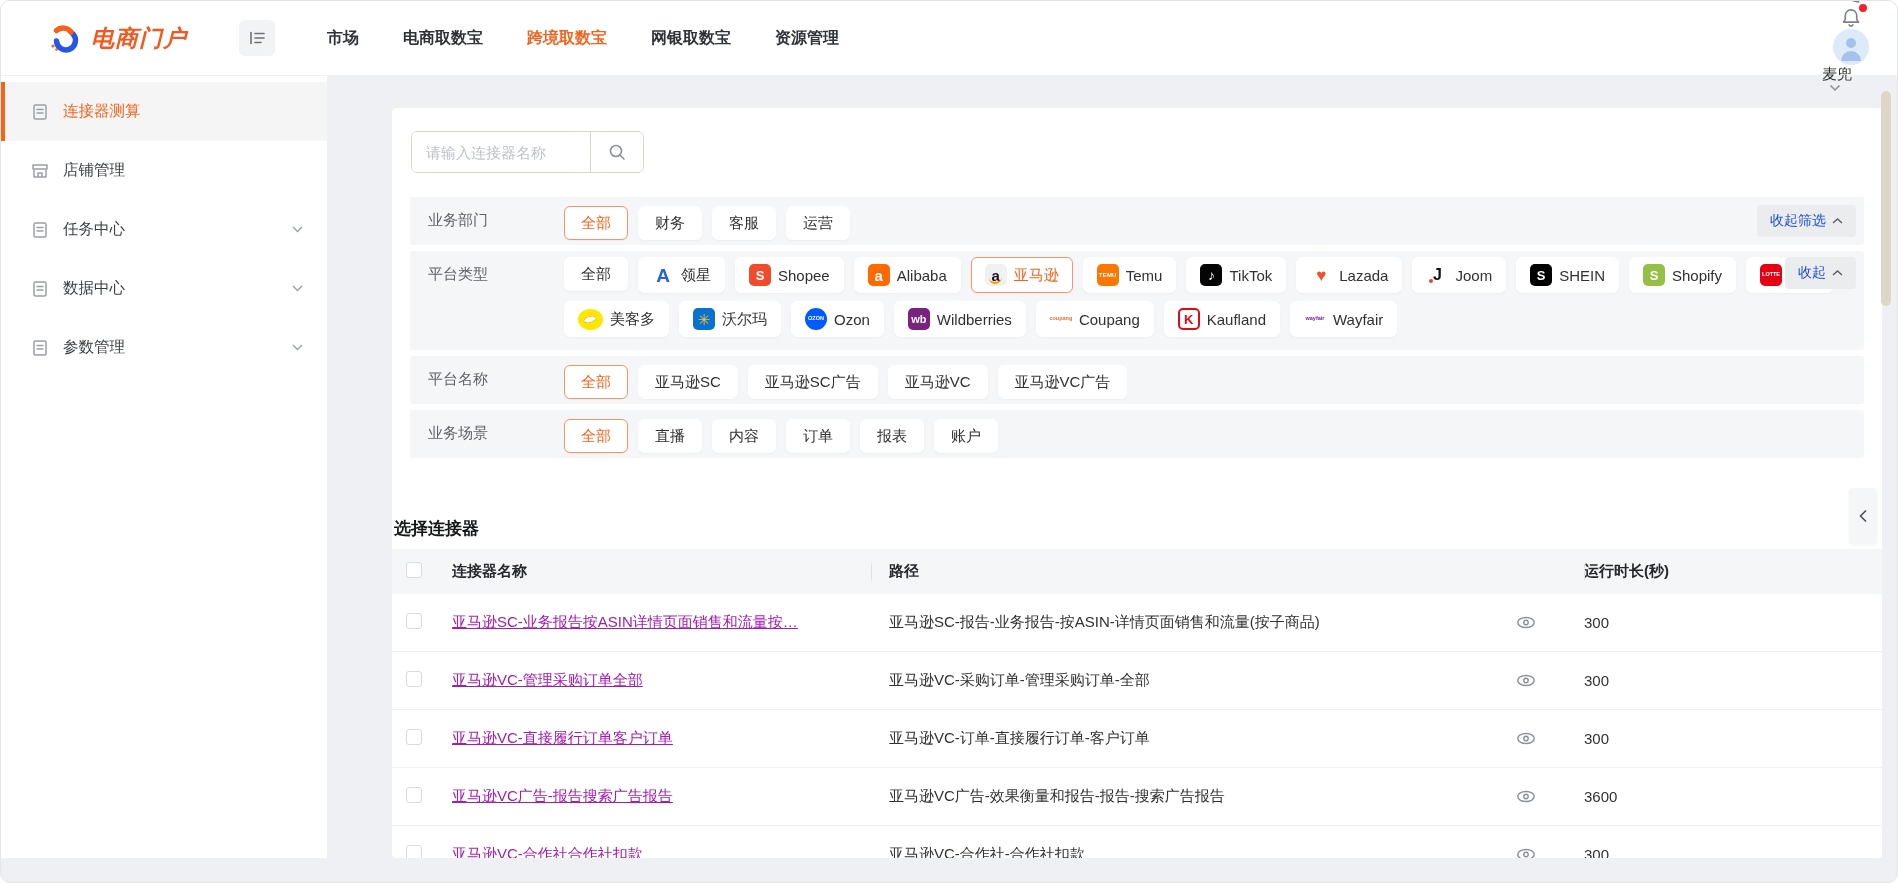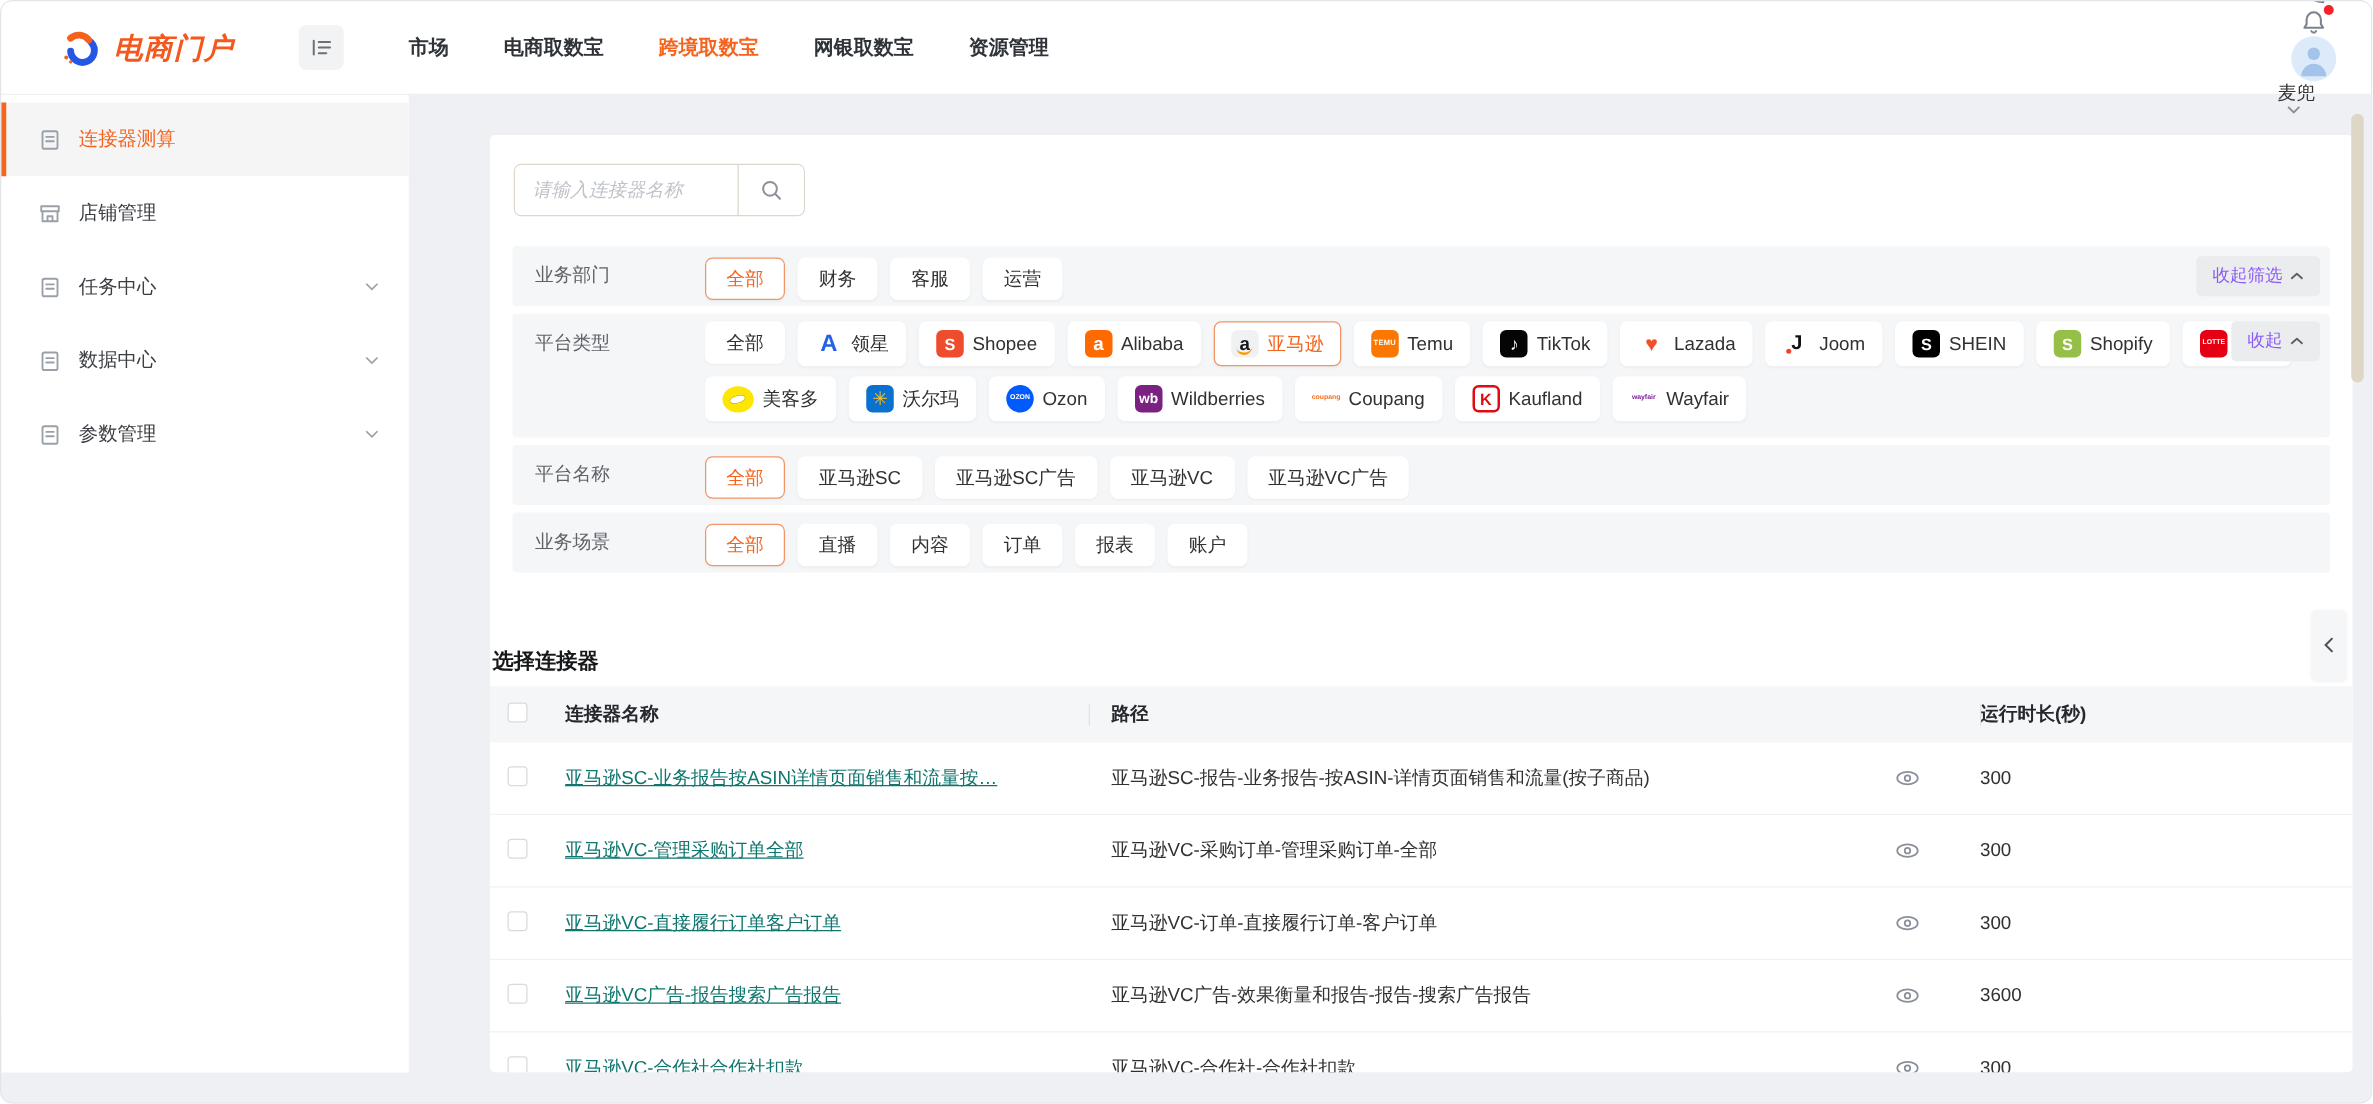--- a/index.html
+++ b/index.html
@@ -50,21 +50,20 @@
     padding-top:23px;overflow:hidden;
   }
   
   .search-row{margin:0 18px 24px 19px;}
   .search-box{
     display:inline-flex;height:42px;border:1px solid #ddd6ca;border-radius:6px;overflow:hidden;background:#fff;
   }
   .search-box input{
     width:178px;border:none;outline:none;padding:0 14px;font-size:15px;color:#303133;
     font-family:inherit;
-    font-style:italic;
   }
   .search-box input::placeholder{color:#bfc3c9;}
   .search-btn{
     width:53px;border:none;border-left:1px solid #ddd6ca;background:#fff;cursor:pointer;
     display:flex;align-items:center;justify-content:center;
   }
   
   .band{
     position:relative;margin:0 18px 6px 18px;background:#f5f6f8;border-radius:3px;
     display:flex;align-items:flex-start;padding:5px 170px 5px 2px;min-height:44px;gap:34px;
@@ -76,21 +75,21 @@
   .chip{
     height:34px;display:inline-flex;align-items:center;gap:7px;background:#fff;border:1px solid #fff;
     border-radius:6px;padding:0 16px;font-size:15px;color:#303133;cursor:pointer;
     box-shadow:0 1px 2px rgba(0,0,0,.04);font-family:inherit;white-space:nowrap;
   }
   .chip.icon-chip{height:36px;padding:0 13px;justify-content:flex-end;}
   .chip.selected{border-color:#f2966a;color:#f5641e;}
   .chip-line{display:flex;gap:10px;margin:1px 0 8px 0;}
   .collapse-btn{
     position:absolute;right:8px;top:6px;height:32px;border:none;background:#ebecee;border-radius:4px;
-    padding:0 13px;font-size:14px;color:#8b5cf6;cursor:pointer;display:inline-flex;align-items:center;gap:6px;
+    padding:0 13px;font-size:14px;color:#1d4ed8;cursor:pointer;display:inline-flex;align-items:center;gap:6px;
     font-family:inherit;
   }
   
   .pi{
     width:22px;height:22px;border-radius:5px;display:inline-flex;align-items:center;justify-content:center;
     font-weight:700;color:#fff;font-size:13px;flex:none;position:relative;line-height:1;
   }
   .pi-lingxing{background:transparent;color:#2560e6;font-size:19px;font-weight:900;}
   .pi-lingxing::before{content:"A";}
   .pi-shopee{background:#ee4d2d;}.pi-shopee::before{content:"S";}
@@ -129,21 +128,21 @@
     content:"";position:absolute;left:-18px;top:50%;transform:translateY(-50%);width:1px;height:17px;background:#dfe1e5;
   }
   .thead .c-dur::before{left:0;}
   .trow{height:58px;border-bottom:1px solid #f0f1f3;font-size:15px;color:#303133;}
   .c-check{padding-left:14px;}
   .checkbox{
     width:16px;height:16px;border:1px solid #d8dadd;border-radius:3px;background:#fff;display:inline-block;cursor:pointer;
   }
   .c-path{display:flex;align-items:center;justify-content:space-between;padding-right:48px;}
   .c-dur{}
-  .link{color:#0f766e;text-decoration:underline;cursor:pointer;white-space:nowrap;overflow:hidden;text-overflow:ellipsis;display:block;max-width:430px;}
+  .link{color:#a21caf;text-decoration:underline;cursor:pointer;white-space:nowrap;overflow:hidden;text-overflow:ellipsis;display:block;max-width:430px;}
   .eye{display:inline-flex;cursor:pointer;}
   
   .panel-handle{
     position:absolute;right:20px;top:412px;width:28px;height:56px;border:none;background:#f5f6f8;
     border-radius:4px;cursor:pointer;display:flex;align-items:center;justify-content:center;
     box-shadow:0 1px 3px rgba(0,0,0,.05);
   }
   .scroll-thumb{
     position:absolute;right:6px;top:15px;width:10px;height:215px;border-radius:5px;background:#ded6c7;cursor:pointer;
   }

